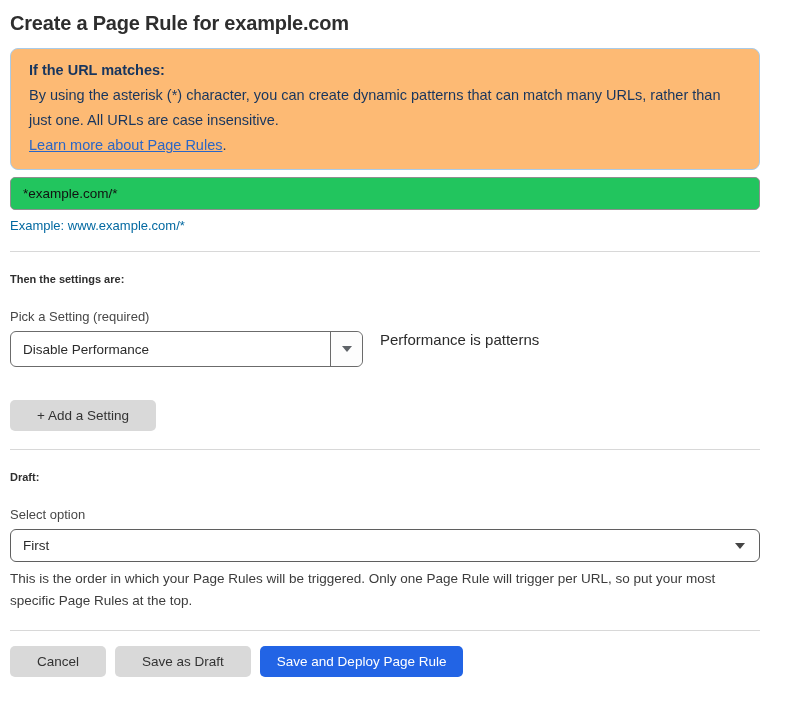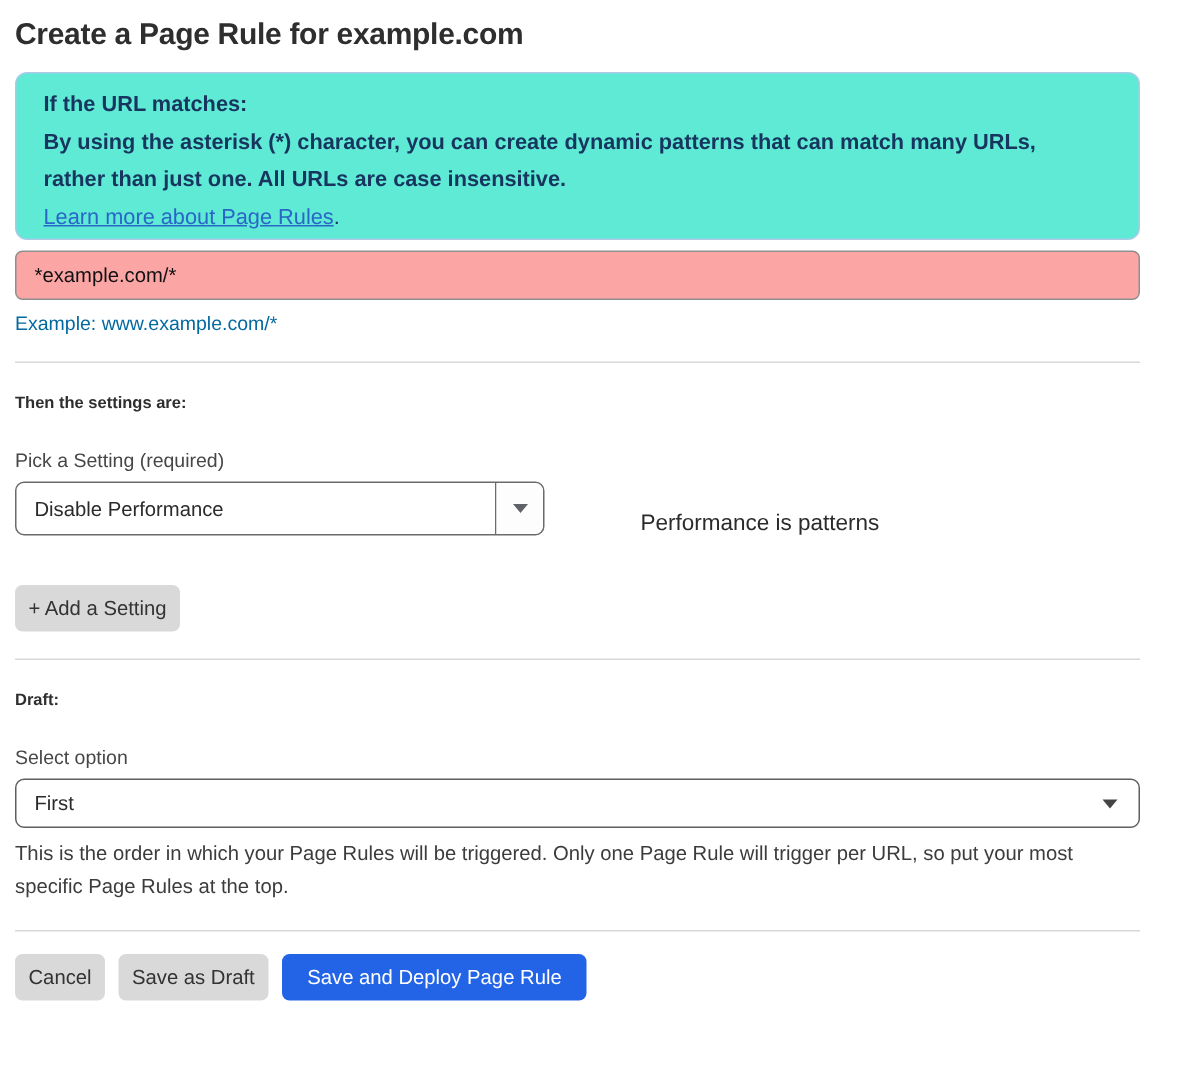--- a/index.html
+++ b/index.html
@@ -16,46 +16,46 @@
   h1.page-title {
     font-size: 20px;
     font-weight: 700;
     color: #2e2e2e;
     margin: 0;
     letter-spacing: -0.2px;
   }
 
   .info-box {
     margin-top: 13px;
-    background: #5eead4;
+    background: #fdba74;
     border: 1px solid #a9cbe8;
     border-radius: 8px;
-    padding: 9px 18px 1px;
+    padding: 9px 18px 11px;
     color: #17355e;
     font-size: 14.5px;
     line-height: 25px;
   }
   .info-heading { font-weight: 700; }
-  .info-body { max-width: 700px; font-weight: bold; }
+  .info-body { max-width: 700px; }
   .info-link { color: #2a66c7; text-decoration: underline; cursor: pointer; }
   .info-suffix { color: #17355e; }
 
   .small-label {
     display: block;
     font-size: 13px;
     color: #474747;
   }
   .url-label { margin-top: 20px; }
 
   .url-input {
     display: block;
     margin-top: 7px;
     width: 100%;
     height: 33px;
-    background: #fca5a5;
+    background: #22c55e;
     border: 1px solid #8f8f8f;
     border-radius: 5px;
     padding: 0 12px;
     font-size: 13.5px;
     color: #111111;
     font-family: inherit;
   }
   .field-help { margin-top: 8px; font-size: 13px; color: #0369a1; }
 
   hr.divider {
@@ -65,21 +65,21 @@
   }
 
   h2.section-heading {
     font-size: 11px;
     font-weight: 700;
     color: #2e2e2e;
     margin: 21px 0 0;
   }
   .picker-label { margin-top: 24px; }
 
-  .setting-row { display: flex; align-items: flex-end; margin-top: 7px; gap: 47px; }
+  .setting-row { display: flex; align-items: flex-start; margin-top: 7px; }
 
   .select-box {
     display: flex;
     align-items: center;
     height: 36px;
     background: #ffffff;
     border: 1px solid #6b6b6b;
     border-radius: 6px;
     width: 353px;
     cursor: pointer;
@@ -107,21 +107,21 @@
     border-left: 5px solid transparent;
     border-right: 5px solid transparent;
     border-top: 6px solid #5f6368;
   }
   .status-text { font-size: 15px; color: #2b2b2b; margin-left: 17px; }
 
   .btn {
     border: none;
     border-radius: 5px;
     height: 31px;
-    padding: 0 9px;
+    padding: 0 27px;
     font-size: 13.5px;
     font-family: inherit;
     cursor: pointer;
     white-space: nowrap;
   }
   .btn-gray { background: #d9d9d9; color: #333333; }
   .btn-primary { background: #2264e5; color: #ffffff; padding: 0 17px; }
   .add-btn { margin-top: 33px; display: inline-block; }
 
   .order-label { margin-top: 24px; }

